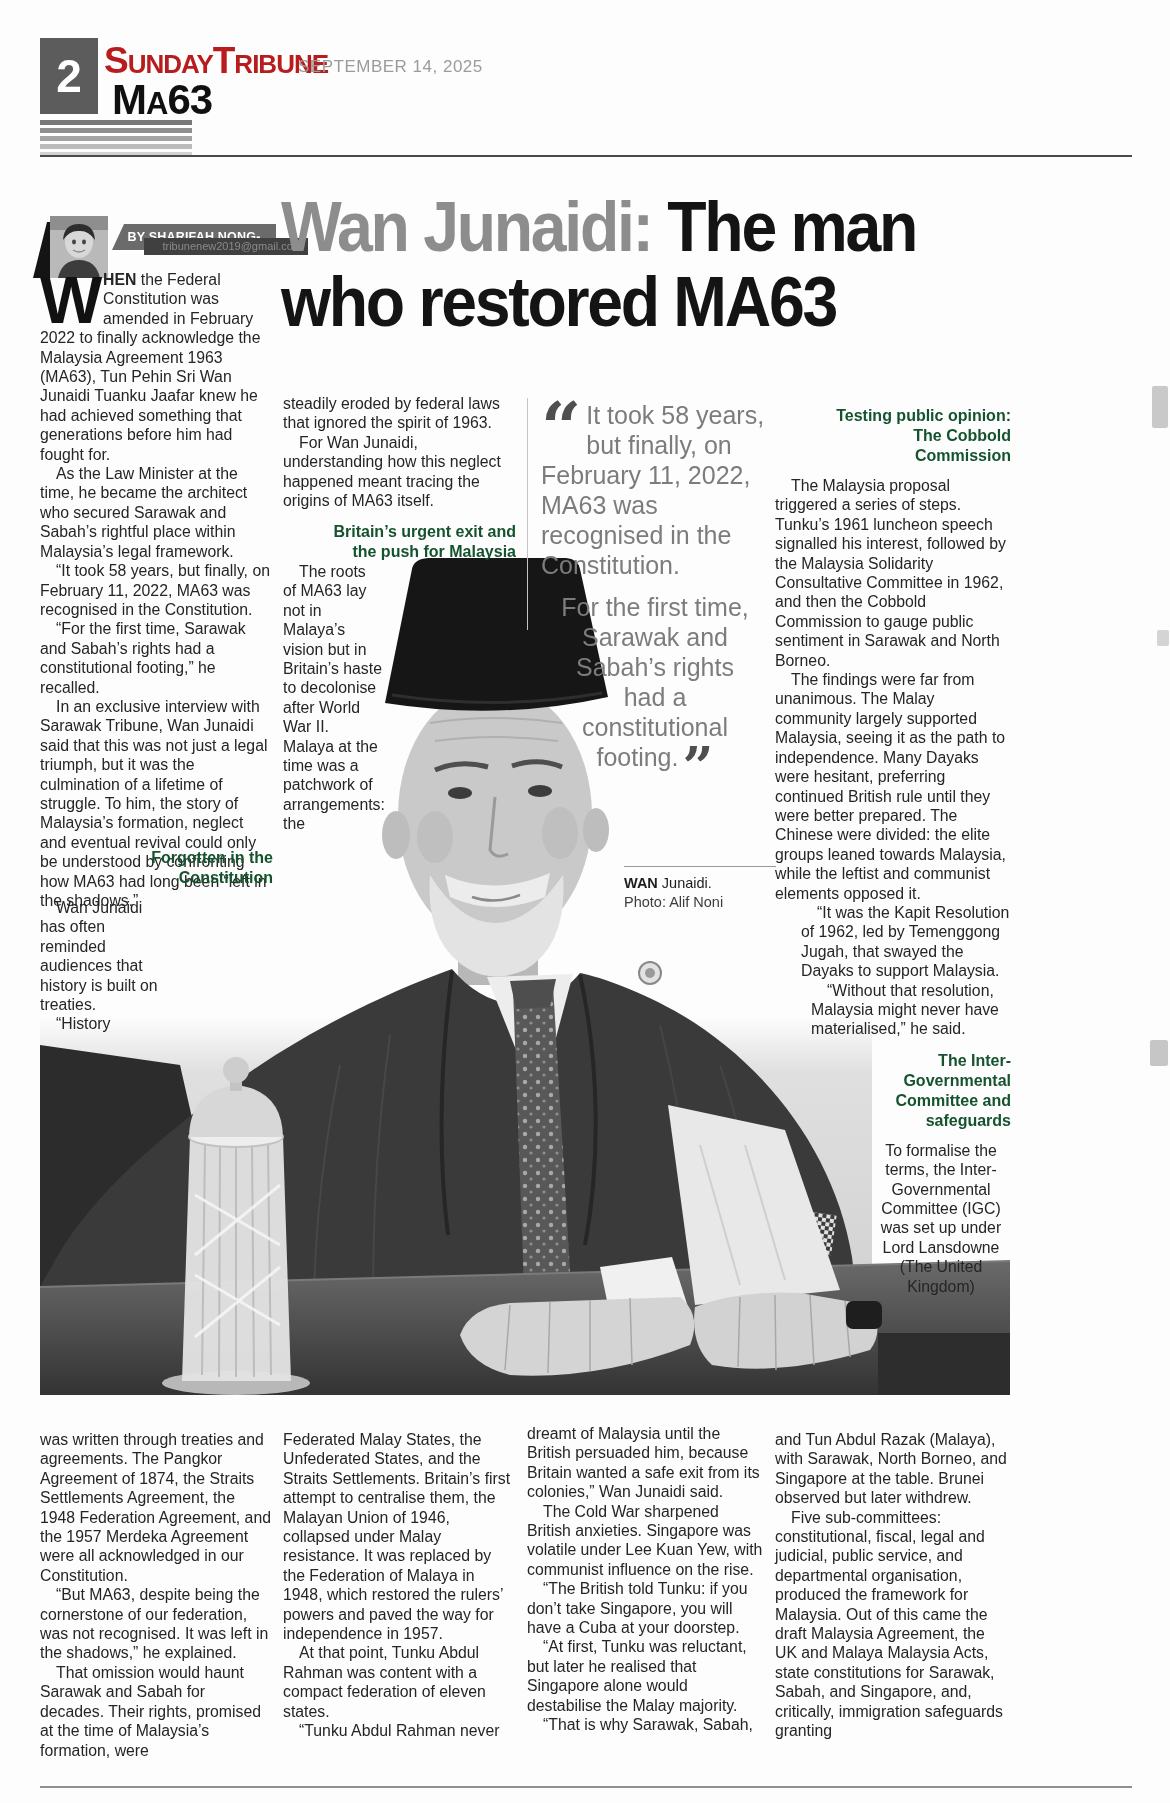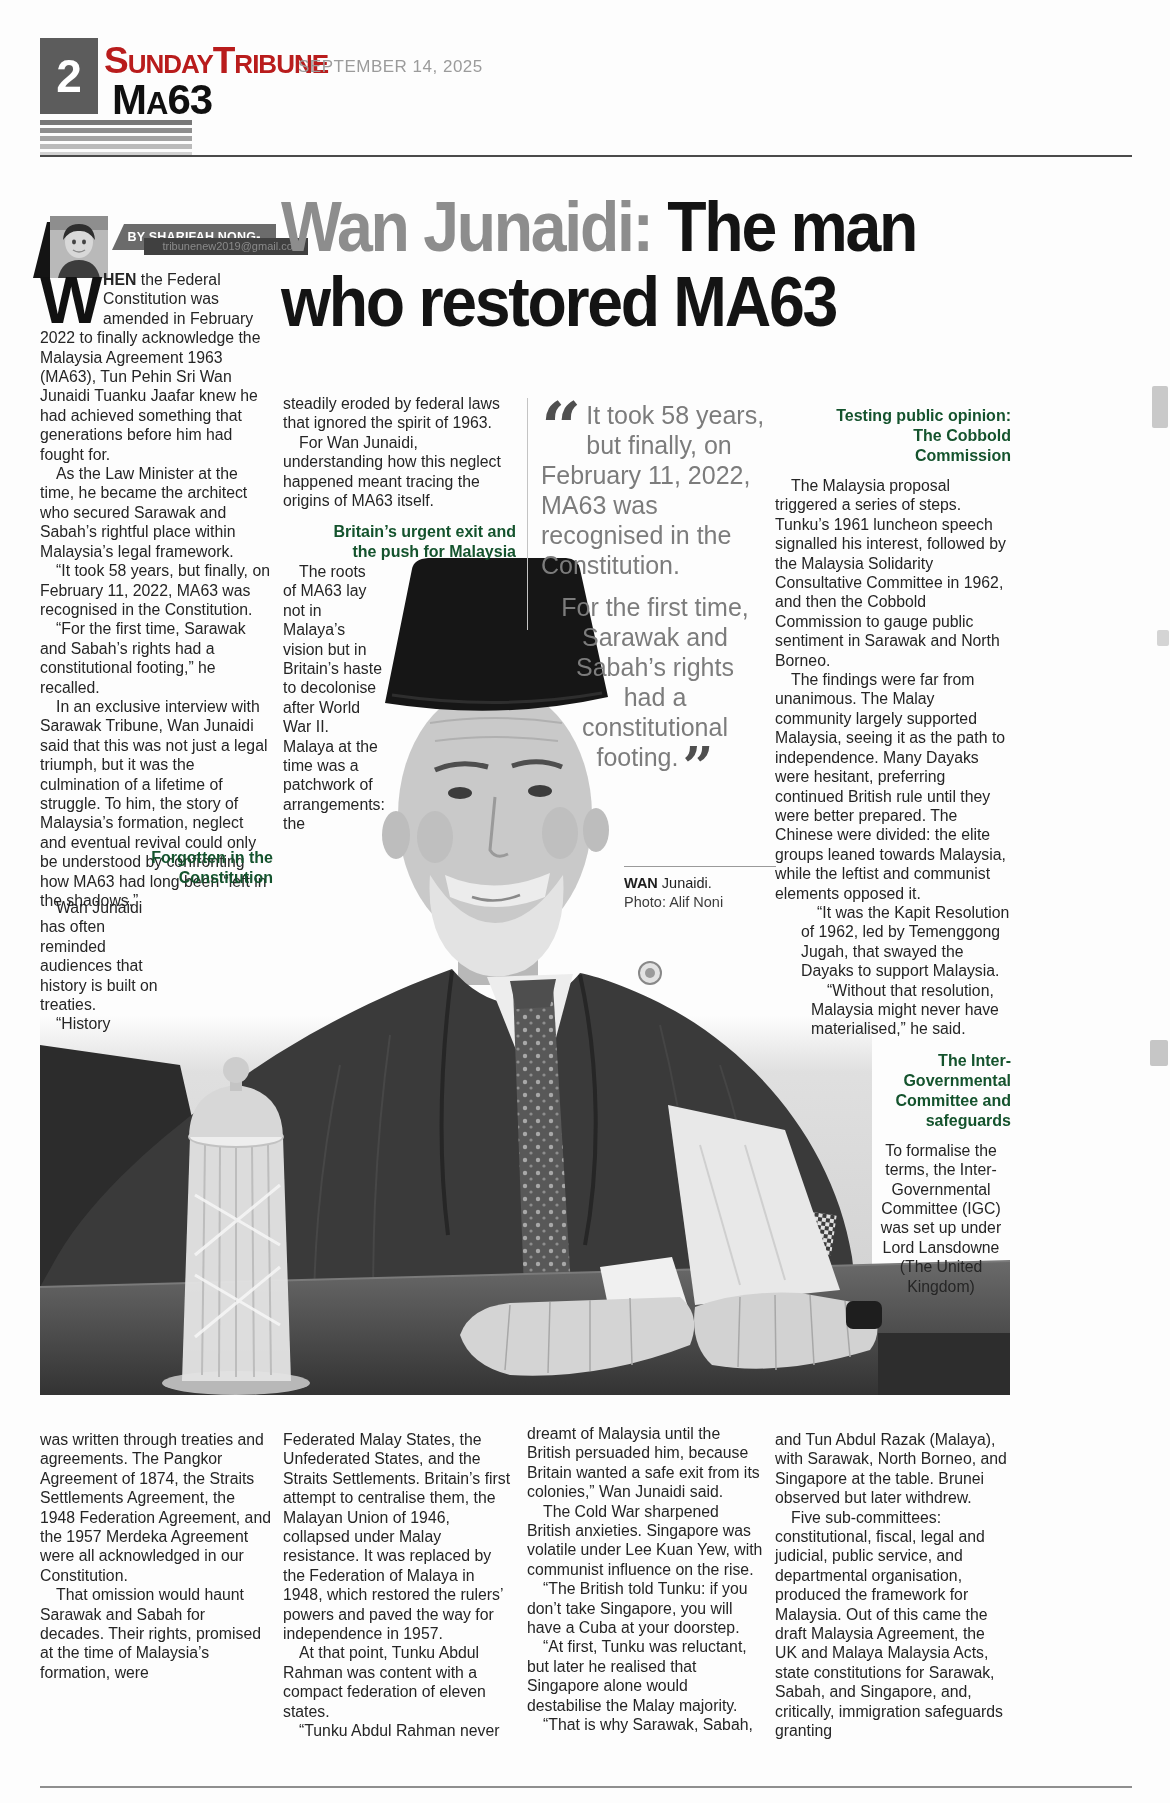--- a/index.html
+++ b/index.html
@@ -261,20 +261,21 @@
     <p class="ind">The Malaysia proposal triggered a series of steps. Tunku’s 1961 luncheon speech signalled his interest, followed by the Malaysia Solidarity Consultative Committee in 1962, and then the Cobbold Commission to gauge public sentiment in Sarawak and North Borneo.</p>
     <p class="ind">The findings were far from unanimous. The Malay community largely supported Malaysia, seeing it as the path to independence. Many Dayaks were hesitant, preferring continued British rule until they were better prepared. The Chinese were divided: the elite groups leaned towards Malaysia, while the leftist and communist elements opposed it.</p>
     <p class="ind push1">“It was the Kapit Resolution of 1962, led by Temenggong Jugah, that swayed the Dayaks to support Malaysia.</p>
     <p class="ind push2">“Without that resolution, Malaysia might never have materialised,” he said.</p>
     <div class="subhead"><span style="width:175px;">The Inter-Governmental Committee and safeguards</span></div>
     <p class="narrow-end">To formalise the terms, the Inter-Governmental Committee (IGC) was set up under Lord Lansdowne (The United Kingdom)</p>
   </div>
 
   <div class="abs body-txt b1">
     <p>was written through treaties and agreements. The Pangkor Agreement of 1874, the Straits Settlements Agreement, the 1948 Federation Agreement, and the 1957 Merdeka Agreement were all acknowledged in our Constitution.</p>
+    <p class="ind">“But MA63, despite being the cornerstone of our federation, was not recognised. It was left in the shadows,” he explained.</p>
     <p class="ind">That omission would haunt Sarawak and Sabah for decades. Their rights, promised at the time of Malaysia’s formation, were</p>
   </div>
   <div class="abs body-txt b2">
     <p>Federated Malay States, the Unfederated States, and the Straits Settlements. Britain’s first attempt to centralise them, the Malayan Union of 1946, collapsed under Malay resistance. It was replaced by the Federation of Malaya in 1948, which restored the rulers’ powers and paved the way for independence in 1957.</p>
     <p class="ind">At that point, Tunku Abdul Rahman was content with a compact federation of eleven states.</p>
     <p class="ind">“Tunku Abdul Rahman never</p>
   </div>
   <div class="abs body-txt b3">
     <p>dreamt of Malaysia until the British persuaded him, because Britain wanted a safe exit from its colonies,” Wan Junaidi said.</p>
     <p class="ind">The Cold War sharpened British anxieties. Singapore was volatile under Lee Kuan Yew, with communist influence on the rise.</p>

